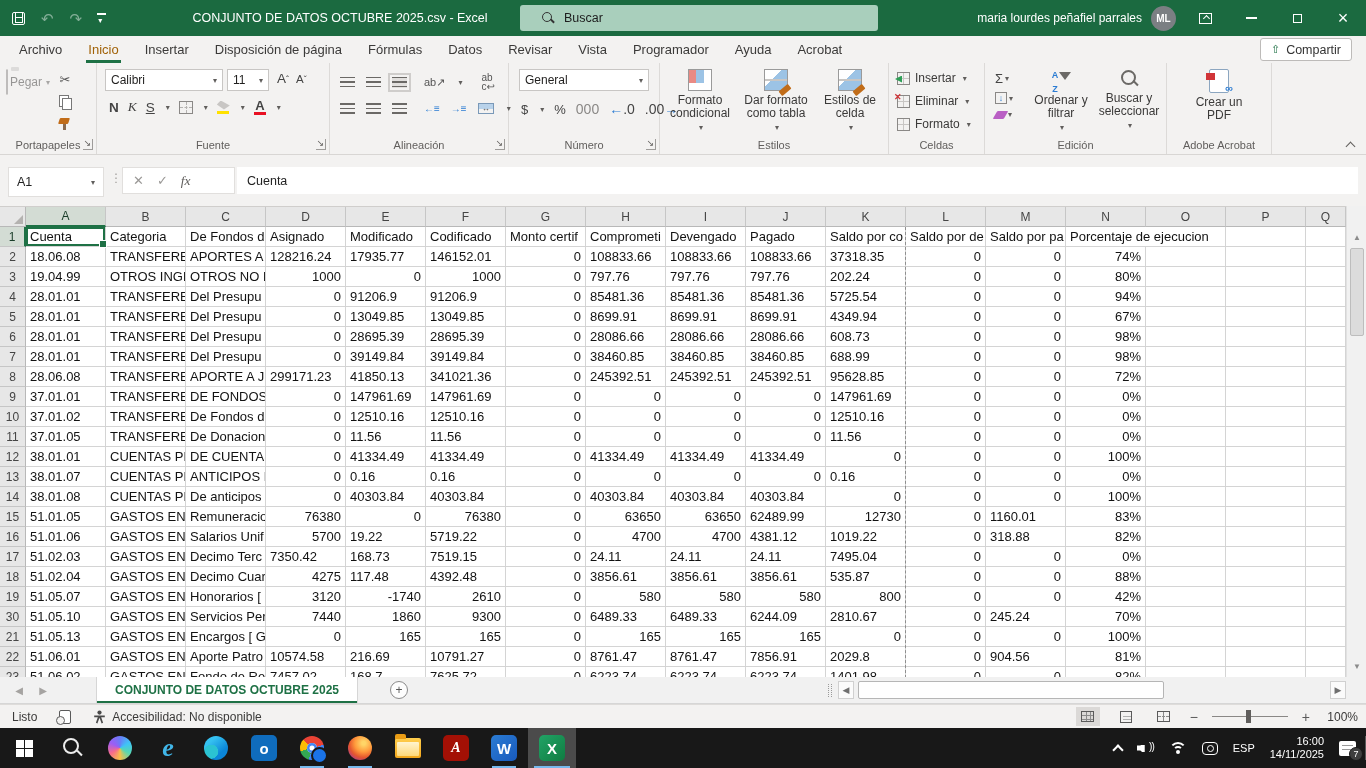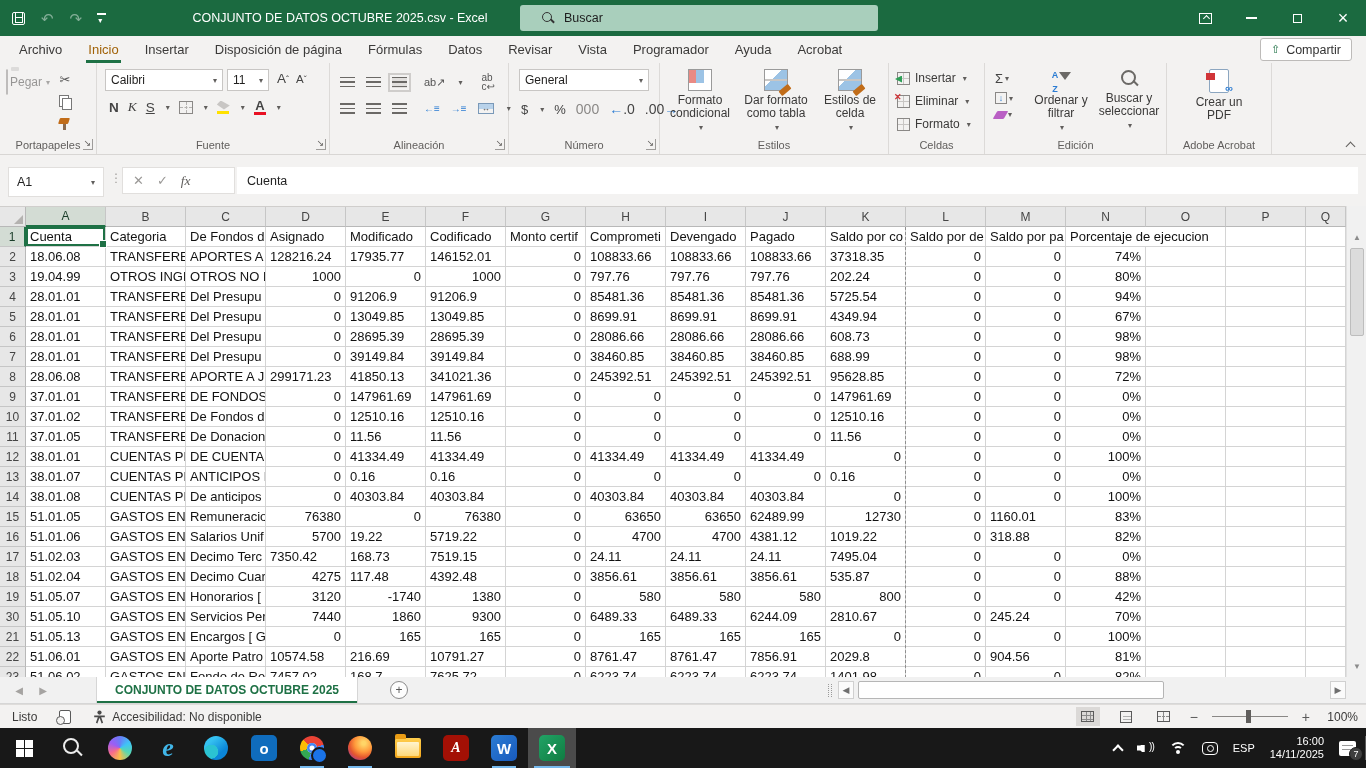--- a/index.html
+++ b/index.html
@@ -215,20 +215,24 @@
     <span class="ic-save"></span>
     <span class="uglyph">↶</span>
     <span class="uglyph">↷</span>
     <span class="qchev">▾</span>
   </div>
   <div class="apptitle">CONJUNTO DE DATOS OCTUBRE 2025.csv - Excel</div>
   <div class="searchbox">
     <span class="mag"></span>
     <span>Buscar</span>
   </div>
+  <div class="account">
+    <span class="uname">maria lourdes peñafiel parrales</span>
+    <span class="avatar">ML</span>
+  </div>
   <div class="winbtns">
     <div class="wbtn">
         <span class="ic-ribopt"></span>
       </div>
     <div class="wbtn">
         <span class="ic-min"></span>
       </div>
     <div class="wbtn">
         <span class="ic-restore"></span>
       </div>
@@ -790,21 +794,21 @@
       <div class="cell num">88%</div>
       <div class="cell"></div>
       <div class="cell"></div>
       <div class="cell"></div>
       <div class="rowhead">19</div>
       <div class="cell">51.05.07</div>
       <div class="cell">GASTOS EN F</div>
       <div class="cell">Honorarios [</div>
       <div class="cell num">3120</div>
       <div class="cell num">-1740</div>
-      <div class="cell num">1380</div>
+      <div class="cell num">2610</div>
       <div class="cell num">0</div>
       <div class="cell num">580</div>
       <div class="cell num">580</div>
       <div class="cell num">580</div>
       <div class="cell num">800</div>
       <div class="cell num">0</div>
       <div class="cell num">0</div>
       <div class="cell num">42%</div>
       <div class="cell"></div>
       <div class="cell"></div>

